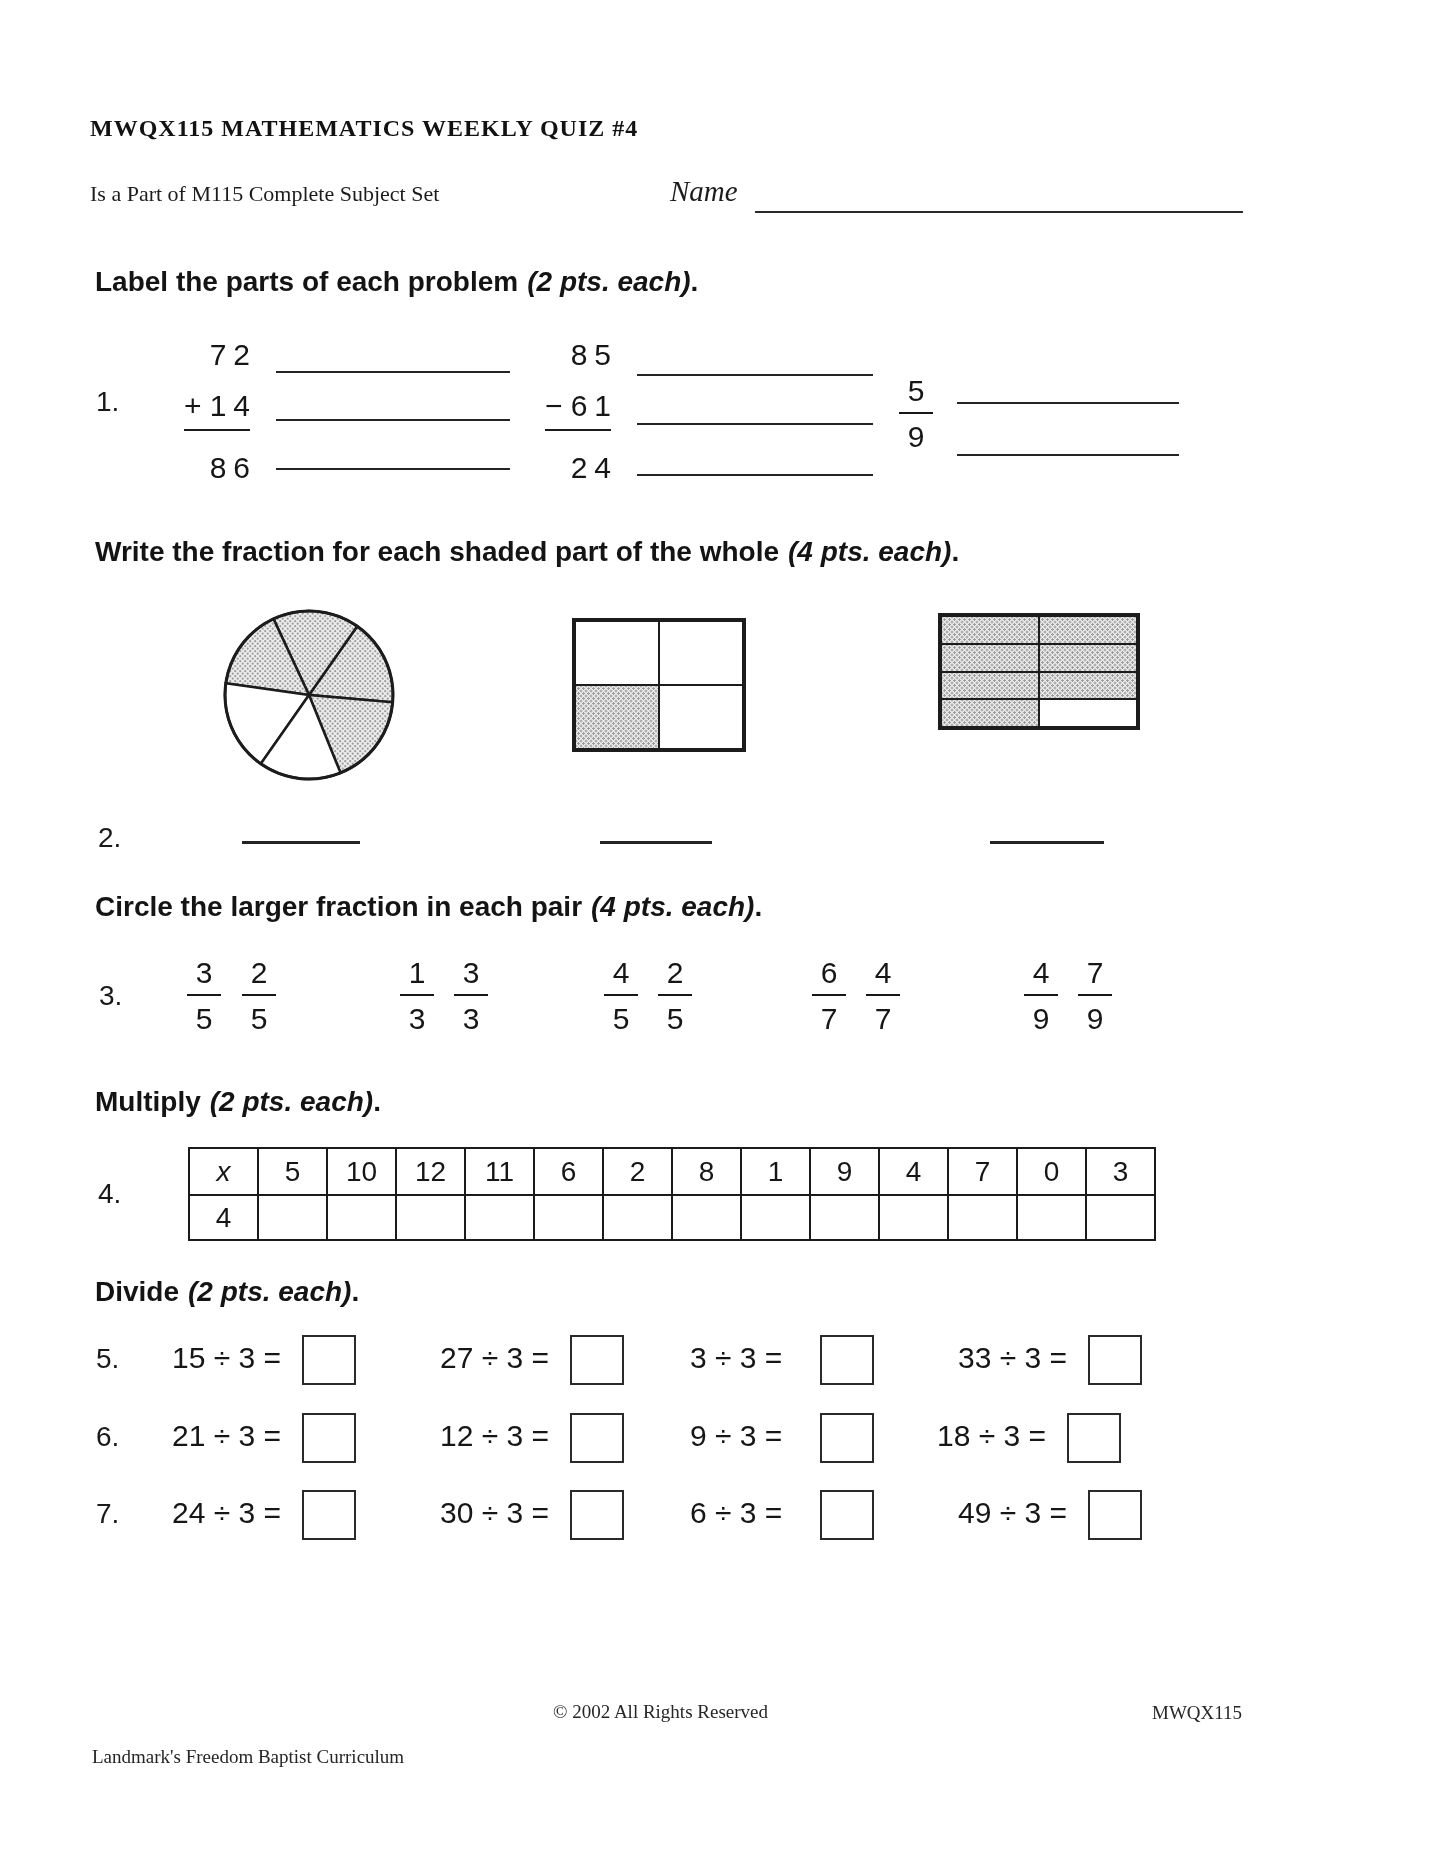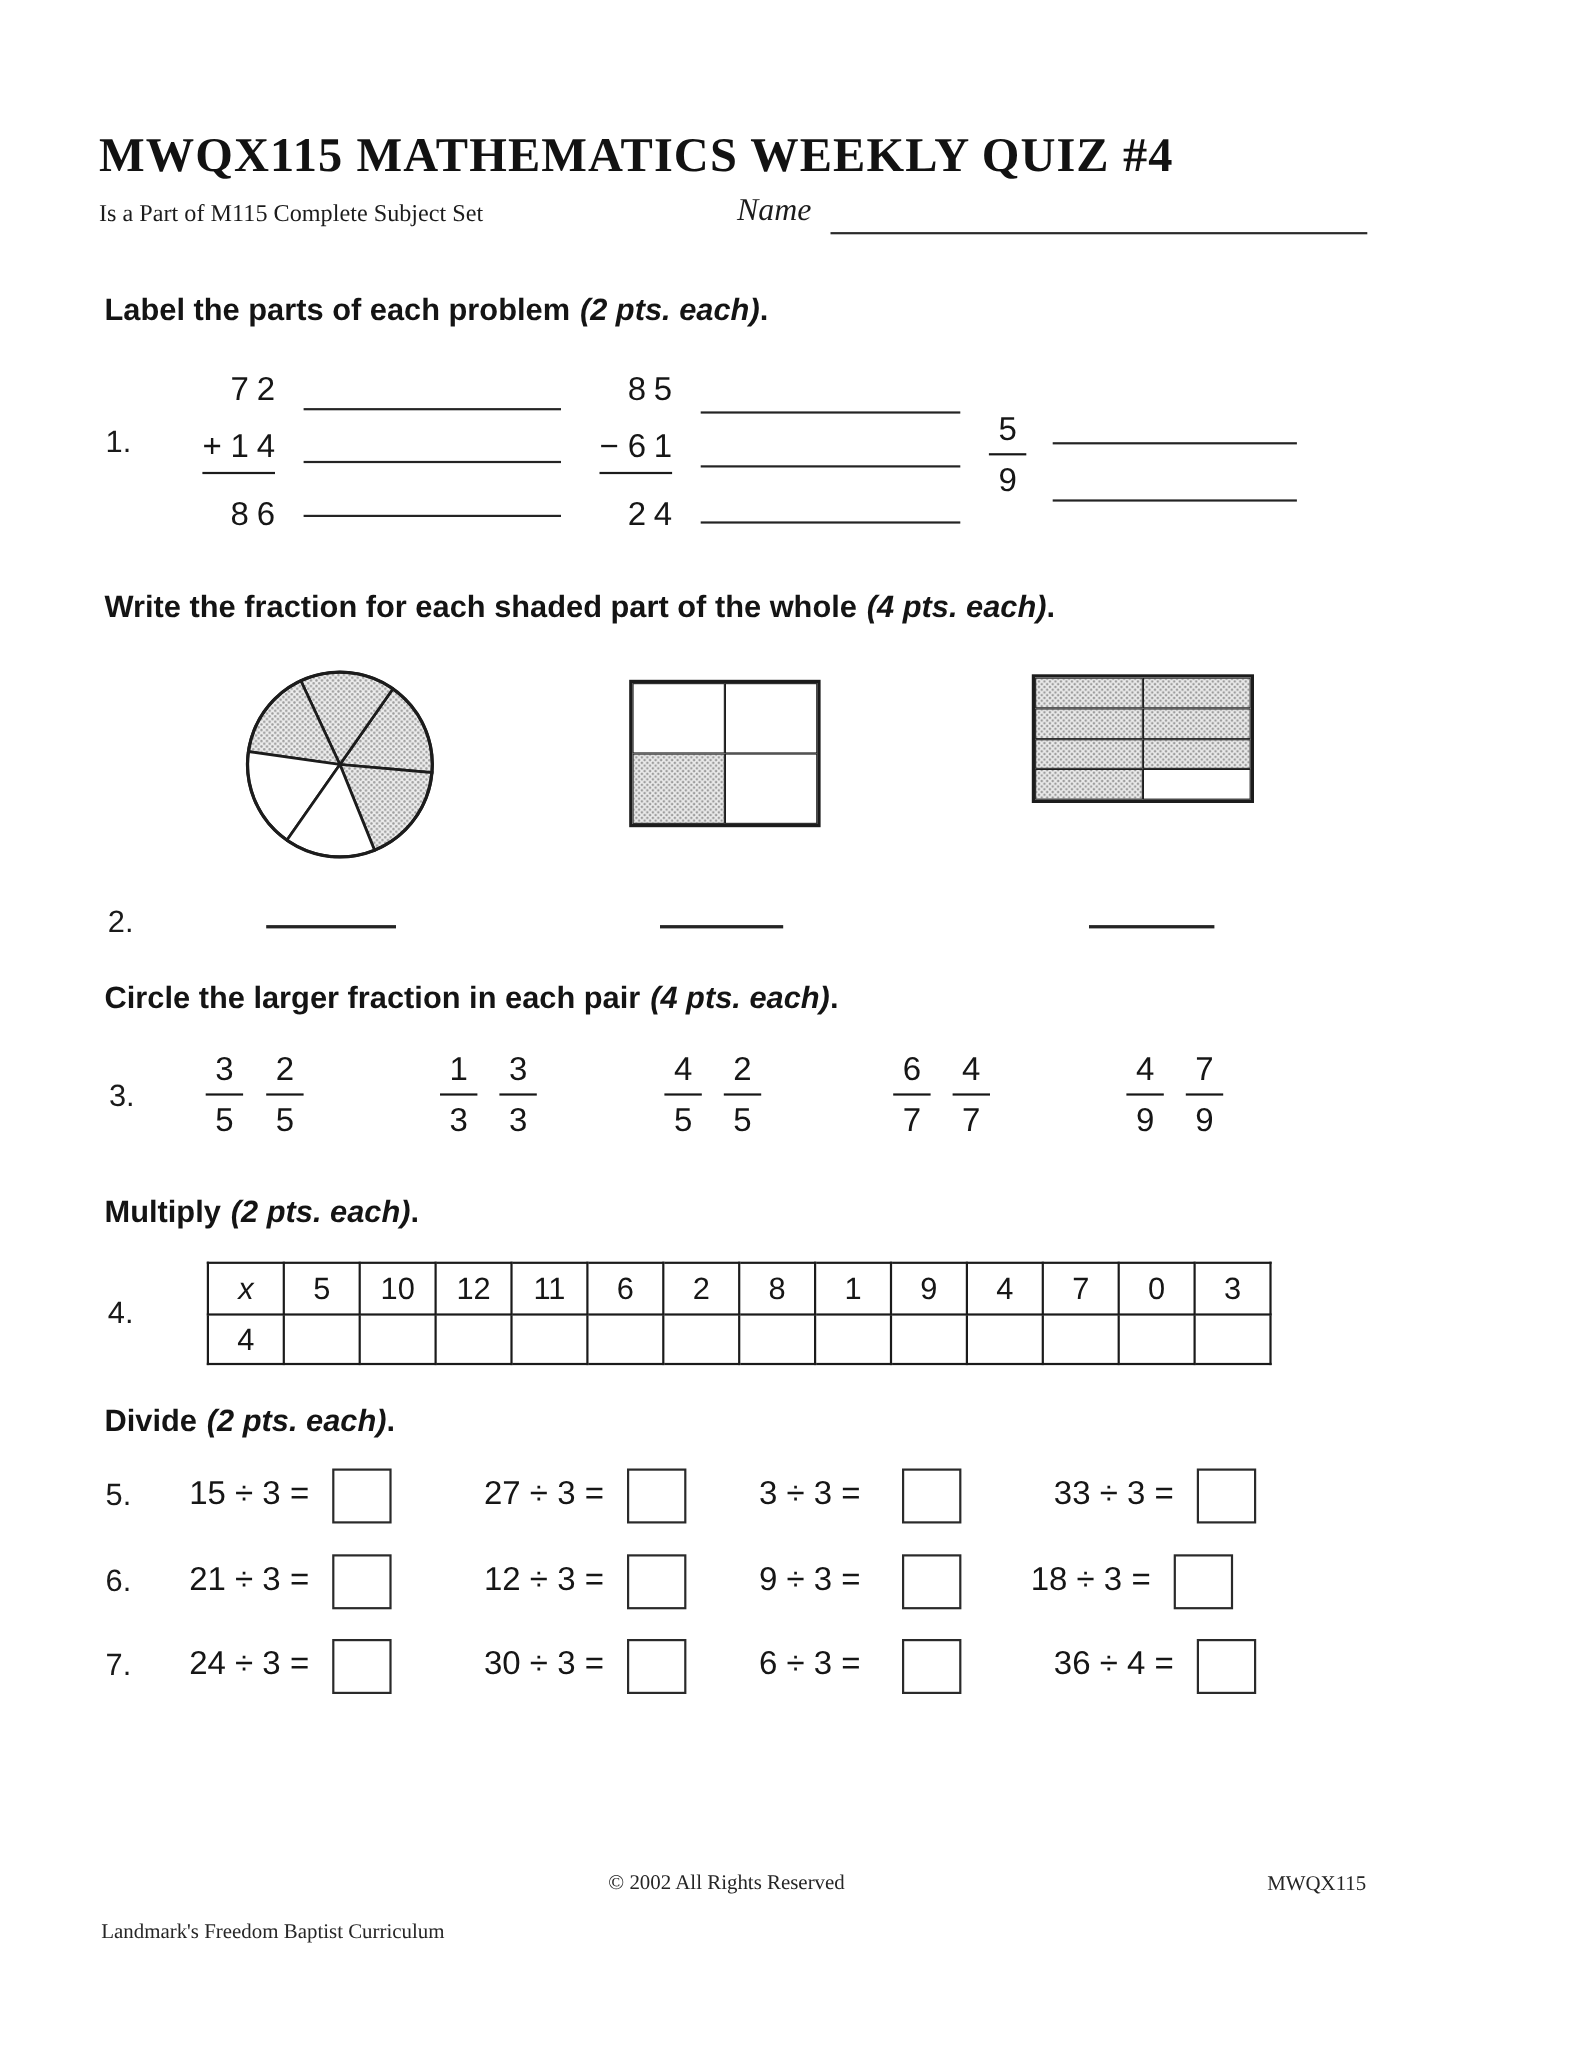--- a/index.html
+++ b/index.html
@@ -3,21 +3,21 @@
 <meta charset="utf-8">
 <style>
   html,body { margin:0; padding:0; background:#ffffff; }
   .page {
     position:relative; width:1445px; height:1870px; background:#ffffff;
     font-family:"Liberation Sans", sans-serif; color:#181818; overflow:hidden;
   }
   .abs { position:absolute; }
 
   
-  .title { font-family:"Liberation Serif", serif; font-weight:bold; font-size:44px; letter-spacing:1px; color:#121212; white-space:nowrap; }
+  .title { font-family:"Liberation Serif", serif; font-weight:bold; font-size:24px; letter-spacing:1px; color:#121212; white-space:nowrap; }
   .subtitle { font-family:"Liberation Serif", serif; font-size:22px; color:#1c1c1c; white-space:nowrap; }
   .name-label { font-family:"Liberation Serif", serif; font-size:29px; color:#1c1c1c;font-style:italic; }
   .name-line { border-top:2px solid #2a2a2a; height:0; }
 
   
   .shead { font-size:28px; font-weight:bold; color:#141414; white-space:nowrap; }
   .shead .pts { font-style:italic; margin-left:9px; }
 
   .qnum { font-size:28px; color:#1a1a1a; }
 
@@ -309,21 +309,21 @@
   </div>
   <div class="abs dcell" style="left:440px; top:1490px;">
     <span class="dexpr">30 ÷ 3 =</span>
       <span class="dbox"></span>
   </div>
   <div class="abs dcell" style="left:690px; top:1490px;">
     <span class="dexpr">6 ÷ 3 =</span>
       <span class="dbox"></span>
   </div>
   <div class="abs dcell" style="left:958px; top:1490px;">
-    <span class="dexpr">36 ÷ 4 =</span>
+    <span class="dexpr">49 ÷ 3 =</span>
       <span class="dbox"></span>
   </div>
 
   <div class="abs footer-text" style="left:92px; top:1746px;text-align:center;">Landmark's Freedom Baptist Curriculum</div>
   <div class="abs footer-text" style="left:553px; top:1701px;">© 2002 All Rights Reserved</div>
   <div class="abs footer-text" style="left:1152px; top:1702px;">MWQX115</div>
 
 </div>
 
 </body></html>

